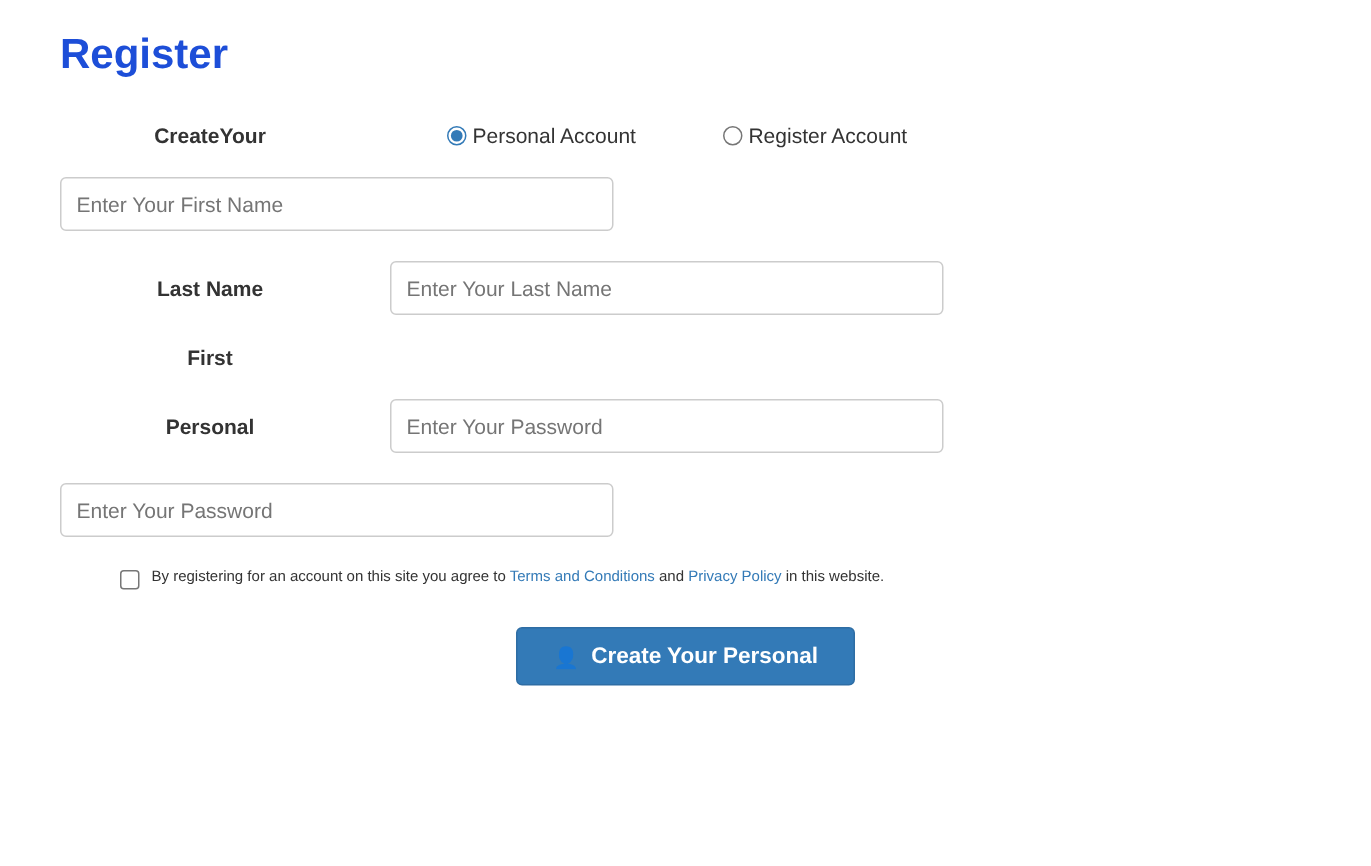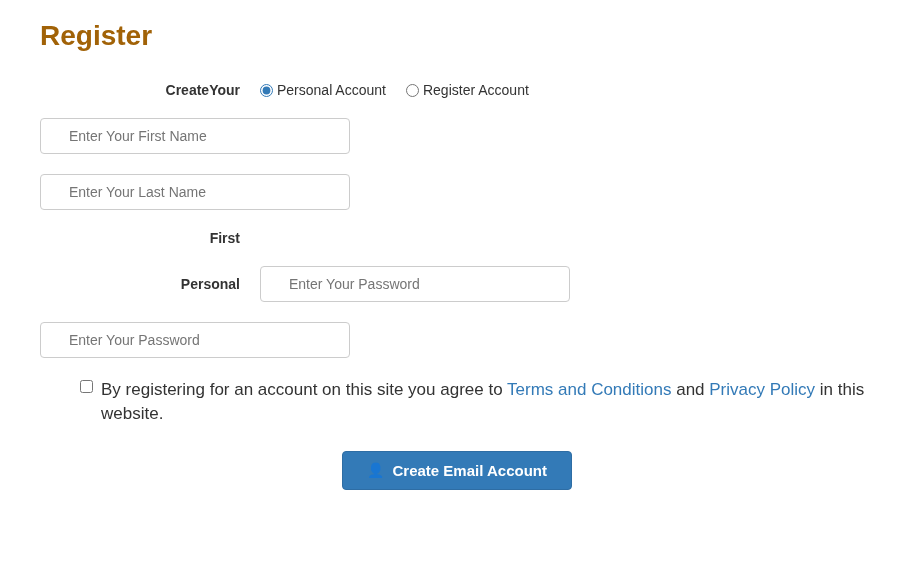--- a/index.html
+++ b/index.html
@@ -14,66 +14,67 @@
       color: #333333;
       width: 914px;
       min-height: 577px;
       padding: 20px 40px;
     }
 
     h1 {
       font-size: 28px;
       font-weight: bold;
       margin-bottom: 30px;
-      color: #a16207;
+      color: #1d4ed8;
     }
 
     .form-container {
       width: 100%;
     }
 
     .form-row {
       display: flex;
       align-items: center;
       margin-bottom: 20px;
     }
 
     .form-label {
       width: 220px;
-      text-align: right;
+      text-align: center;
       padding-right: 20px;
       font-weight: bold;
       font-size: 14px;
       color: #333;
     }
 
     .form-input {
-      width: 310px;
+      width: 369px;
       height: 36px;
       border: 1px solid #cccccc;
       border-radius: 4px;
-      padding: 6px 28px;
+      padding: 6px 10px;
       font-size: 14px;
       color: #999999;
       outline: none;
     }
 
     .radio-group {
       display: flex;
       align-items: center;
       gap: 20px;
     }
 
     .radio-option {
       display: flex;
       align-items: center;
       gap: 4px;
       font-size: 14px;
       color: #333;
       cursor: pointer;
+      margin-left: 38px;
     }
 
     .radio-option input[type="radio"] {
       accent-color: #337ab7;
       cursor: pointer;
     }
 
     .terms-row {
       display: flex;
       align-items: flex-start;
@@ -82,21 +83,21 @@
     }
 
     .terms-checkbox {
       margin-top: 2px;
       margin-right: 8px;
       cursor: pointer;
       flex-shrink: 0;
     }
 
     .terms-text {
-      font-size: 17px;
+      font-size: 10px;
       color: #333;
       line-height: 1.4;
     }
 
     .terms-link {
       color: #337ab7;
       text-decoration: none;
     }
 
     .submit-row {
@@ -142,20 +143,21 @@
         <span>Register Account</span>
       </label>
     </div>
   </div>
 
   <div class="form-row">
     <input class="form-input" type="text" placeholder="Enter Your First Name" style="">
   </div>
 
   <div class="form-row">
+    <div class="form-label">Last Name</div>
     <input class="form-input" type="text" placeholder="Enter Your Last Name" style="">
   </div>
 
   <div class="form-row">
     <div class="form-label">First</div>
   </div>
 
   <div class="form-row">
     <div class="form-label">Personal</div>
     <input class="form-input" type="password" placeholder="Enter Your Password" style="">
@@ -168,17 +170,17 @@
   <div class="terms-row">
     <input type="checkbox" class="terms-checkbox" style="">
     <span class="terms-text">
       <span>By registering for an account on this site you agree to </span><a href="#" class="terms-link">Terms and Conditions</a><span> and </span><a href="#" class="terms-link">Privacy Policy</a><span> in this website.</span>
     </span>
   </div>
 
   <div class="submit-row">
     <button class="create-account-btn">
       <span class="user-icon">👤</span>
-      <span>Create Email Account</span>
+      <span>Create Your Personal</span>
     </button>
   </div>
 
 </div>
 
 </body></html>

